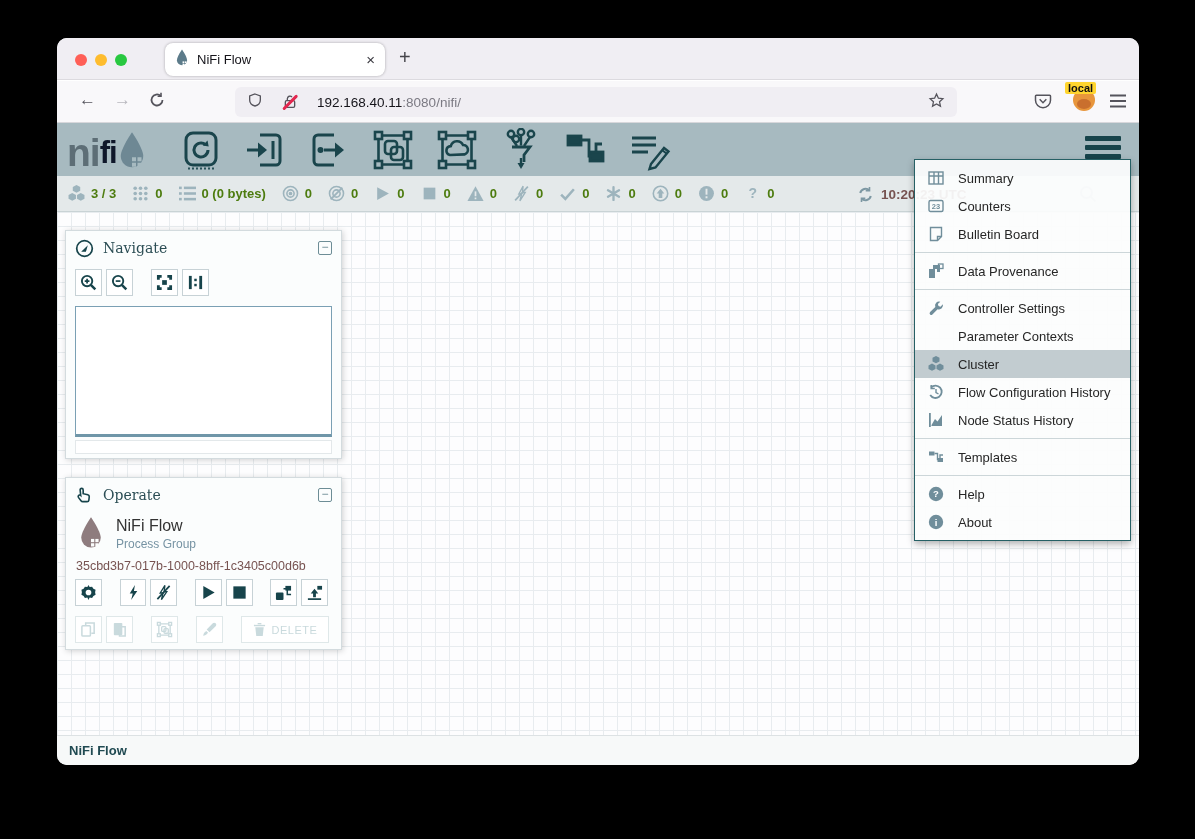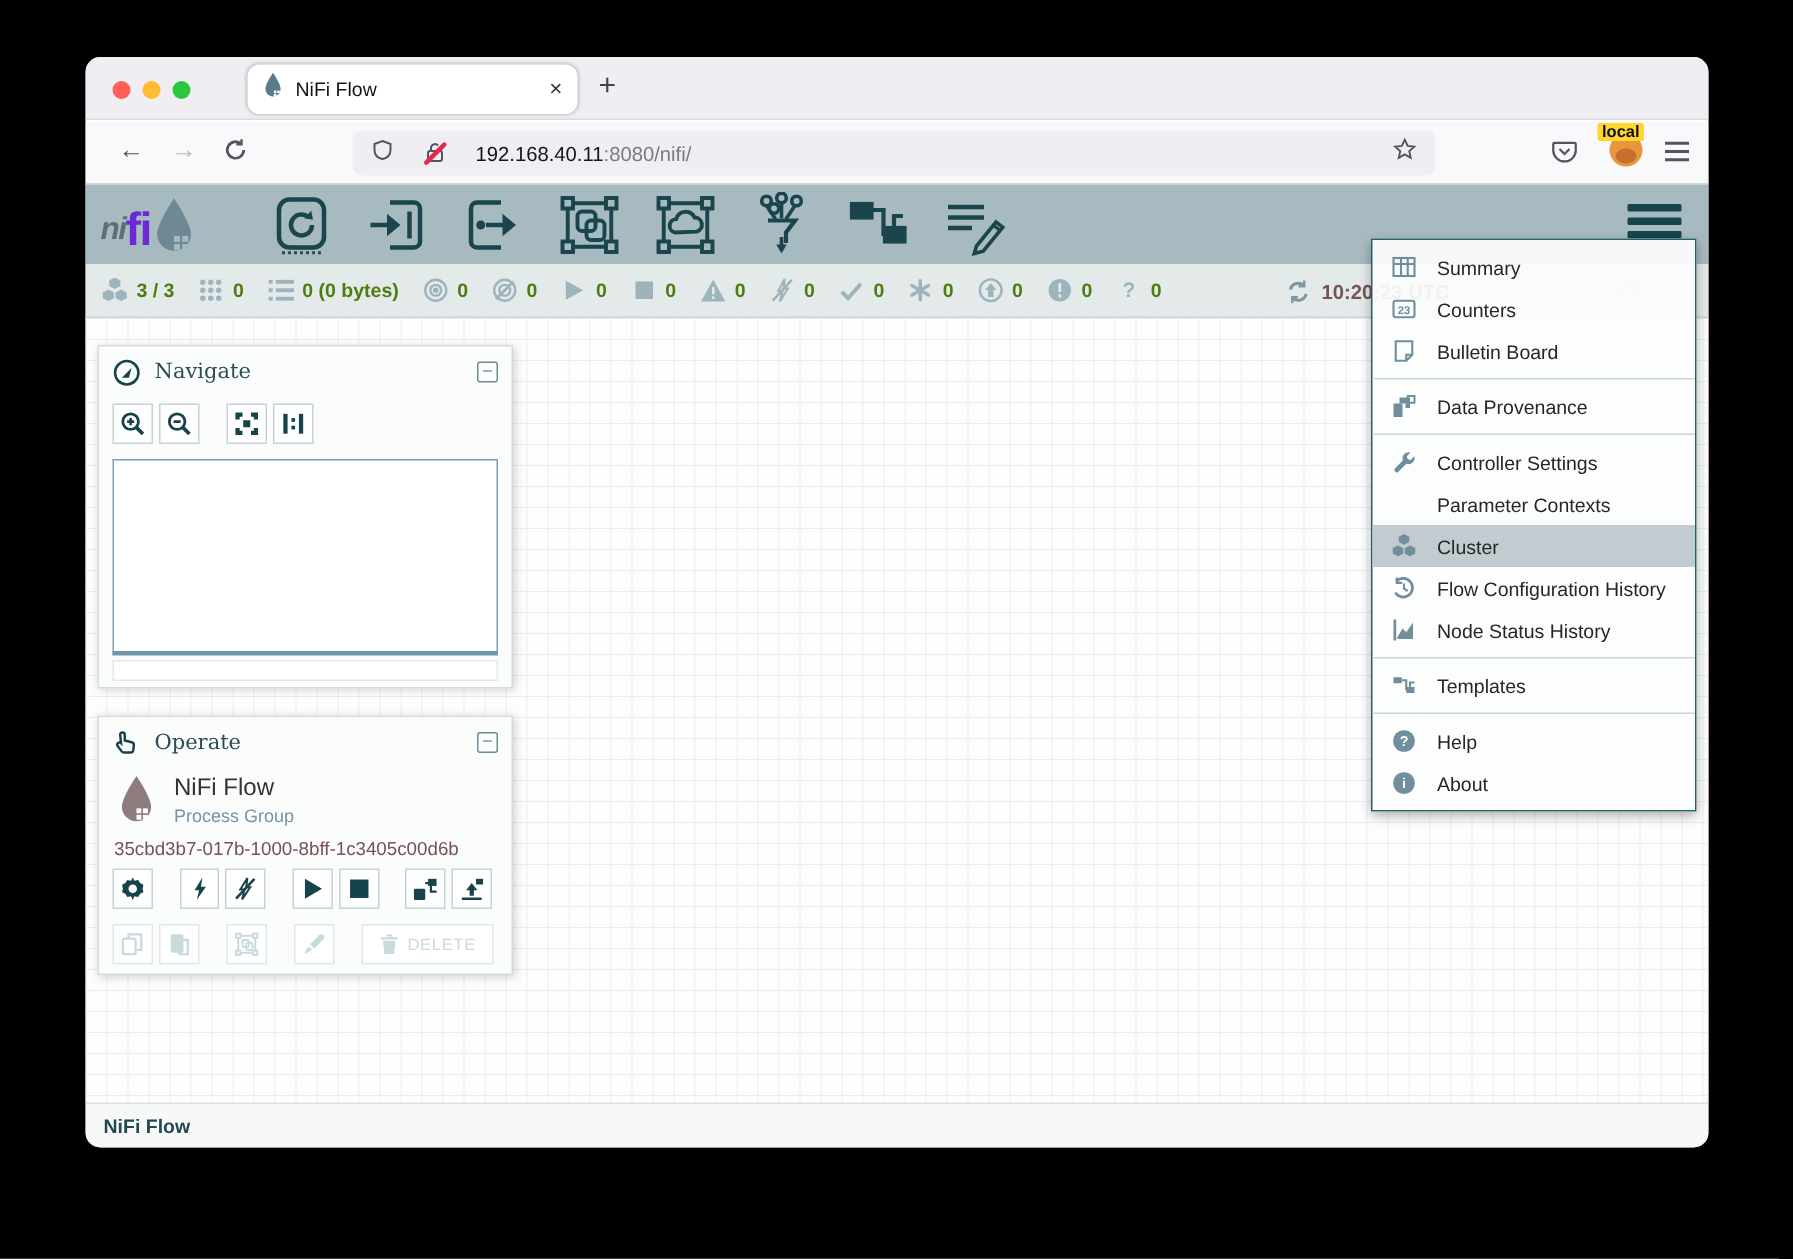--- a/index.html
+++ b/index.html
@@ -22,22 +22,22 @@
   .lockwrap { position:relative; width:16px; height:16px; }
   .lock-slash { position:absolute; left:-2px; top:7px; width:20px; height:2.5px; background:#e22850; transform:rotate(-45deg); border-radius:2px; }
   .chrome-right-ico { position:absolute; top:10px; color:#55545c; }
   .avatar { position:absolute; left:1016px; top:8px; width:22px; height:22px; border-radius:50%; background:#e8963c; overflow:hidden; }
   .avatar::after { content:""; position:absolute; left:4px; top:10px; width:14px; height:10px; border-radius:50%; background:#c96f2e; }
   .profile-badge { position:absolute; left:1008px; top:1px; background:#ffd52e; color:#111; font-size:11px; font-weight:700; padding:0 3px; border-radius:2px; z-index:3; }
 
   
   .nifi-header { position:absolute; left:0; top:85px; width:100%; height:53px; background:#a7bac0; }
   .logo { position:absolute; left:10px; top:8px; display:flex; align-items:flex-end; }
-  .logo-ni { font-size:21px; font-weight:700; color:#5d6e76; letter-spacing:-1px; line-height:36px;font-style:italic;}
-  .logo-fi { font-size:31px; font-weight:700; color:#6d28d9; letter-spacing:-1px; line-height:36px;}
+  .logo-ni { font-size:39px; font-weight:700; color:#5d6e76; letter-spacing:-1px; line-height:36px;}
+  .logo-fi { font-size:31px; font-weight:700; color:#0f172a; letter-spacing:-1px; line-height:36px;}
   .comp-toolbar { position:absolute; left:122px; top:5px; display:flex; gap:20px; }
   .comp-ico { width:44px; height:44px; color:#1a454c; }
   .comp-ico svg { width:44px; height:44px; }
   .nifi-burger { position:absolute; right:18px; top:13px; width:36px; display:flex; flex-direction:column; gap:4px; }
   .nifi-burger i { display:block; height:5px; background:#17444b; border-radius:1px; }
 
   
   .statusbar { position:absolute; left:0; top:138px; width:100%; height:36px; background:#e4e9ea; border-bottom:1px solid #c9d3d5; display:flex; align-items:center; padding:0 11px; gap:16px; }
   .sb-item { display:flex; align-items:center; gap:6px; }
   .sb-ico { width:17px; height:17px; color:#9db4bd; position:relative; }

